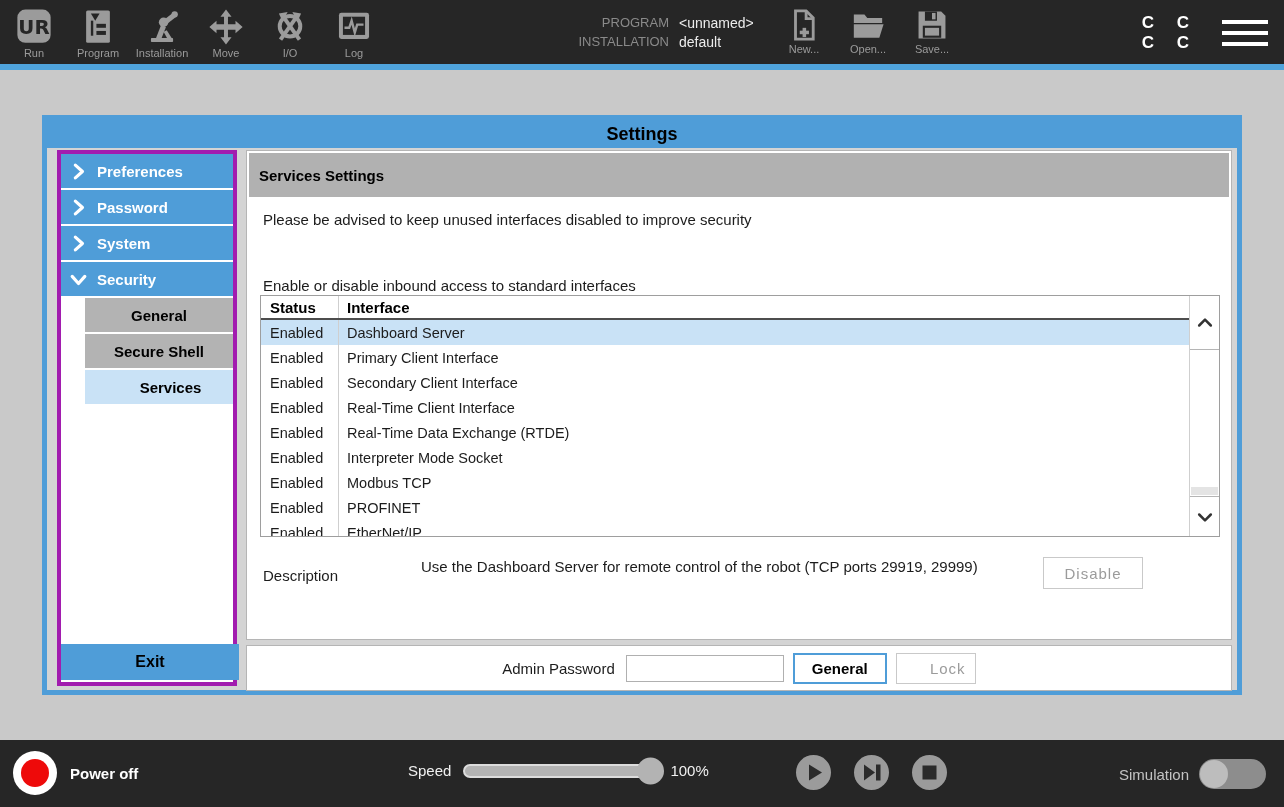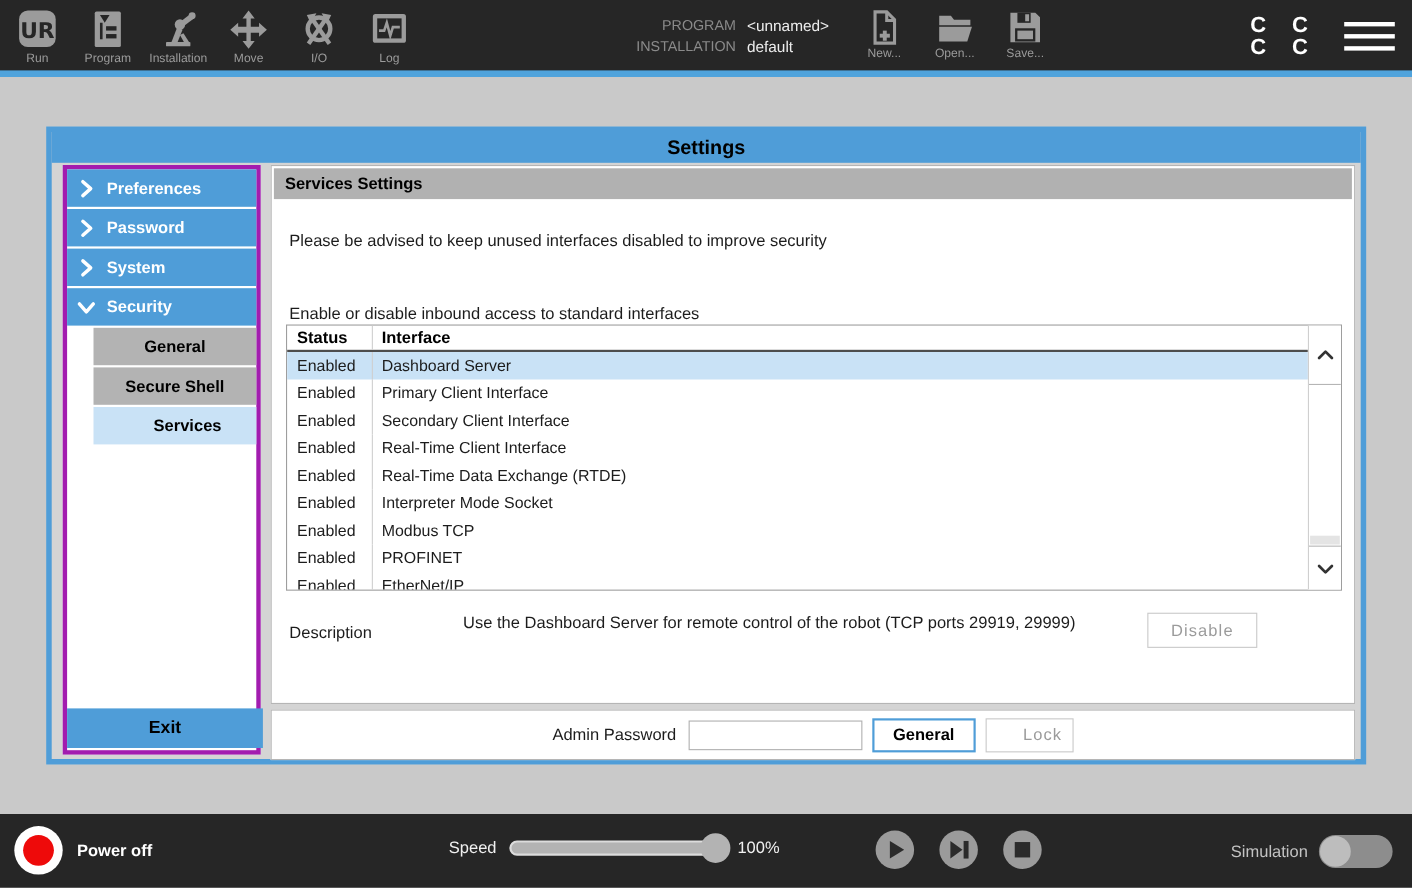--- a/index.html
+++ b/index.html
@@ -23,21 +23,21 @@
 
   .prog-info { position:absolute; left:563px; top:15px; display:grid; grid-template-columns:106px auto; column-gap:10px; row-gap:3px; }
   .pi-label { color:#8a8a8a; font-size:13px; text-align:right; }
   .pi-value { color:#ececec; font-size:14px; }
 
   .file-actions { position:absolute; left:780px; top:8px; display:flex; gap:16px; }
   .fa-item { width:48px; display:flex; flex-direction:column; align-items:center; cursor:pointer; }
   .fa-item .ticon svg { width:34px; height:34px; display:block; }
   .fa-label { font-size:11px; color:#9b9b9b; margin-top:1px; }
 
-  .corner-marks { position:absolute; right:86px; top:13px; color:#fff; font-weight:bold; font-size:20px; line-height:20px; letter-spacing:9px; text-align:right; }
+  .corner-marks { position:absolute; right:86px; top:13px; color:#fff; font-weight:bold; font-size:17px; line-height:20px; letter-spacing:9px; text-align:right; }
   .hamburger { position:absolute; right:16px; top:20px; width:46px; cursor:pointer; }
   .hamburger .bar { height:4px; background:#fff; margin-bottom:7px; }
   .hamburger .bar:last-child { margin-bottom:0; }
 
   
   .dialog {
     position:absolute; left:42px; top:115px; width:1200px; height:580px;
     background:#d4d4d4; border:5px solid #4F9DD8;
   }
   .dialog-title { height:28px; background:#4F9DD8; display:flex; align-items:center; justify-content:center;
@@ -47,21 +47,21 @@
   .side-item { height:34px; margin-bottom:2px; background:#4F9DD8; color:#fff; font-weight:bold; font-size:15px;
     display:flex; align-items:center; padding-left:8px; gap:9px; cursor:pointer; }
   .side-item .chev svg { width:19px; height:19px; display:block; }
   .side-sub { height:34px; margin:0 0 2px 24px; background:#b3b3b3; color:#000; font-weight:bold; font-size:15px;
     display:flex; align-items:center; justify-content:center; cursor:pointer; }
   .side-sub.selected { background:#c9e2f6;padding-left:23px; }
   .exit-btn { position:absolute; left:0; bottom:2px; width:178px; height:36px; background:#4F9DD8;
     color:#000000; font-weight:bold; font-size:16px; display:flex; align-items:center; justify-content:center; cursor:pointer; }
 
   .content-panel { position:absolute; left:199px; top:30px; width:986px; height:490px; background:#fff; border:1px solid #b5b5b5; }
-  .svc-header { margin:2px; height:28px; background:#b1b1b1; color:#000; font-weight:bold; font-size:15px;
+  .svc-header { margin:2px; height:44px; background:#b1b1b1; color:#000; font-weight:bold; font-size:15px;
     display:flex; align-items:center; padding-left:10px; }
   .advisory { position:absolute; left:16px; top:60px; font-size:15px; color:#1c1c1c; }
   .subtitle { position:absolute; left:16px; top:126px; font-size:15px; color:#1c1c1c; }
 
   .iface-table { position:absolute; left:13px; top:144px; width:960px; height:242px; border:1px solid #9e9e9e; background:#fff; overflow:hidden; }
   .tbody-wrap { margin-right:30px; }
   .thead { display:flex; height:24px; align-items:center; font-weight:bold; font-size:15px; border-bottom:2px solid #4d4d4d; margin-right:30px;justify-content:flex-end; }
   .c-status { width:78px; padding-left:9px; flex-shrink:0; border-right:1px solid #cfcfcf; height:100%; display:flex; align-items:center; }
   .c-iface { flex:1; padding-left:8px; height:100%; display:flex; align-items:center; }
   .trow { display:flex; height:25px; font-size:14.5px; color:#1c1c1c; cursor:pointer; }

